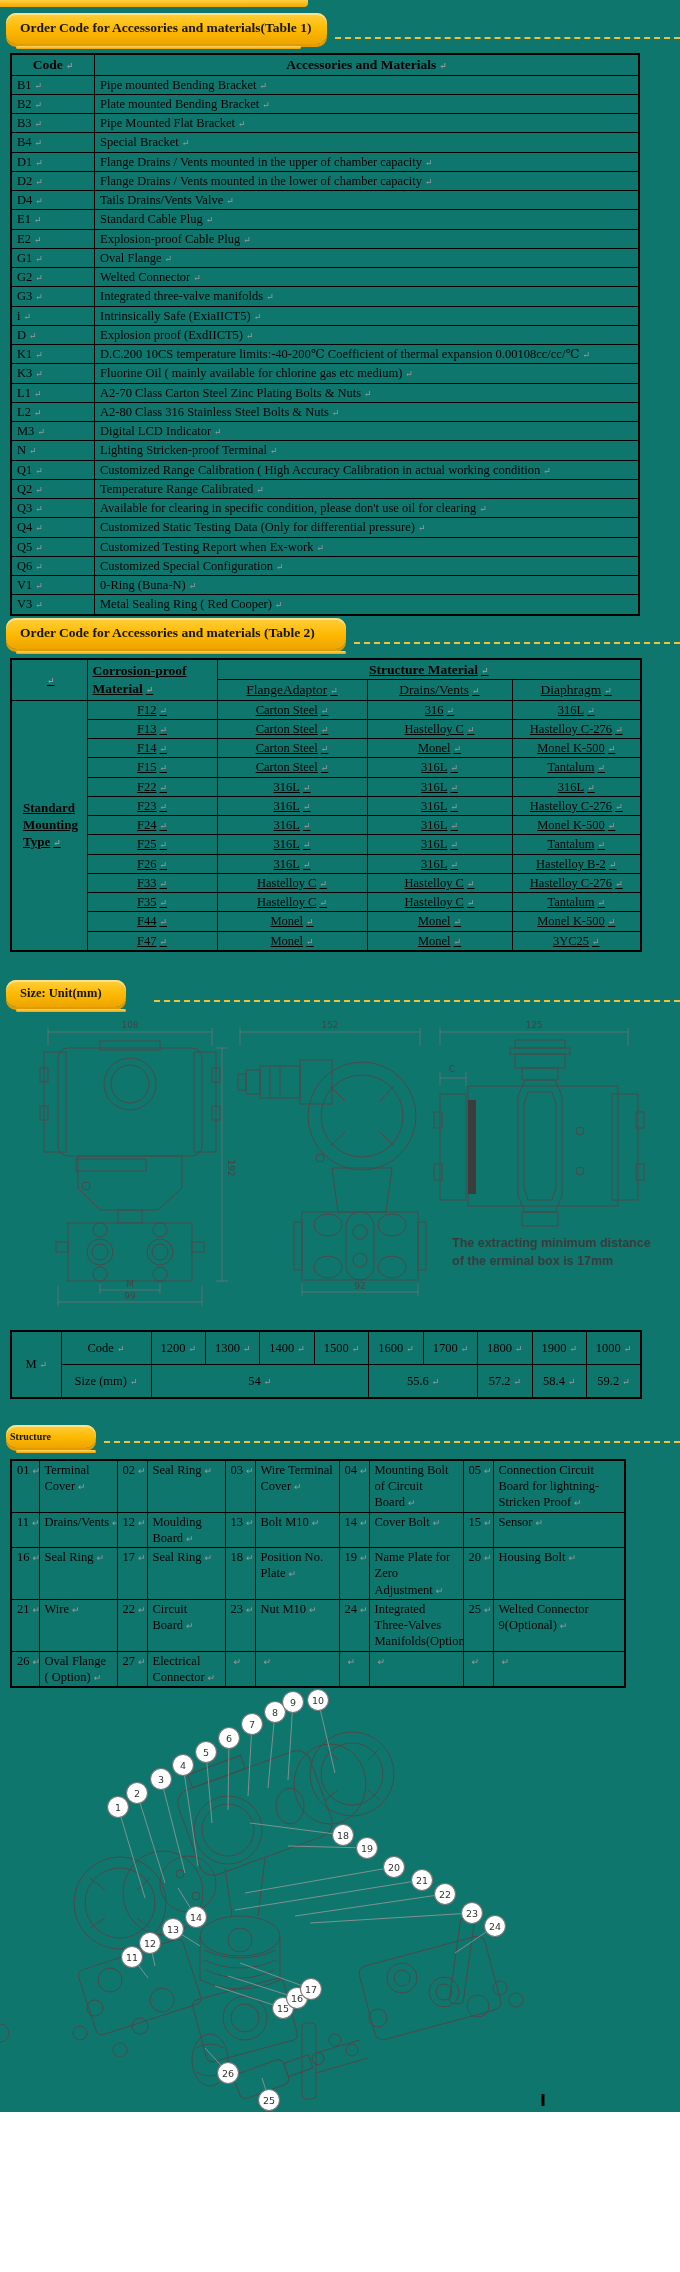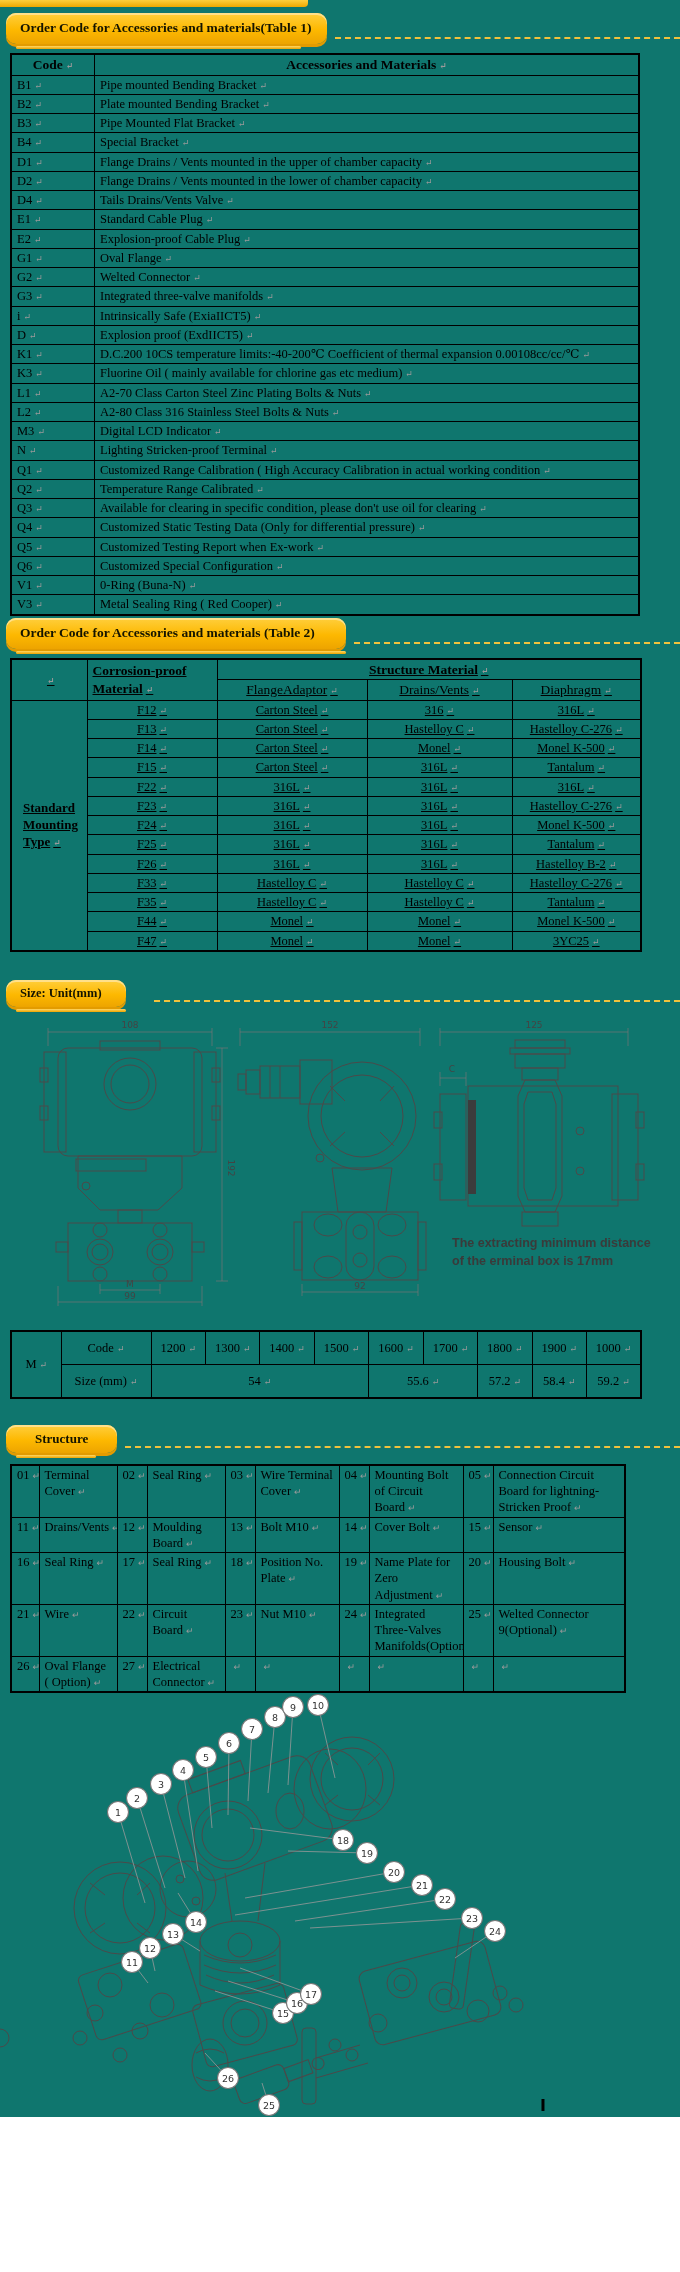--- a/index.html
+++ b/index.html
@@ -445,21 +445,21 @@
           <td colspan="2">55.6</td>
           <td colspan="1">57.2</td>
           <td colspan="1">58.4</td>
           <td colspan="1">59.2</td>
         </tr>
       </tbody>
   </table>
 
   <div class="banner-row" style="margin-top:26px;">
     <div>
-      <div class="banner" style="font-size:13px;padding:6px 29px;">Structure</div>
+      <div class="banner" style="font-size:10px;padding:6px 4px;">Structure</div>
       <div class="banner-underline" style="width:80px;"></div>
     </div>
     <div class="dash-line"></div>
   </div>
 
   <table id="structure-table" class="doc-table rm">
     <colgroup>
       <col style="width:28px">
         <col style="width:78px">
       <col style="width:30px">

